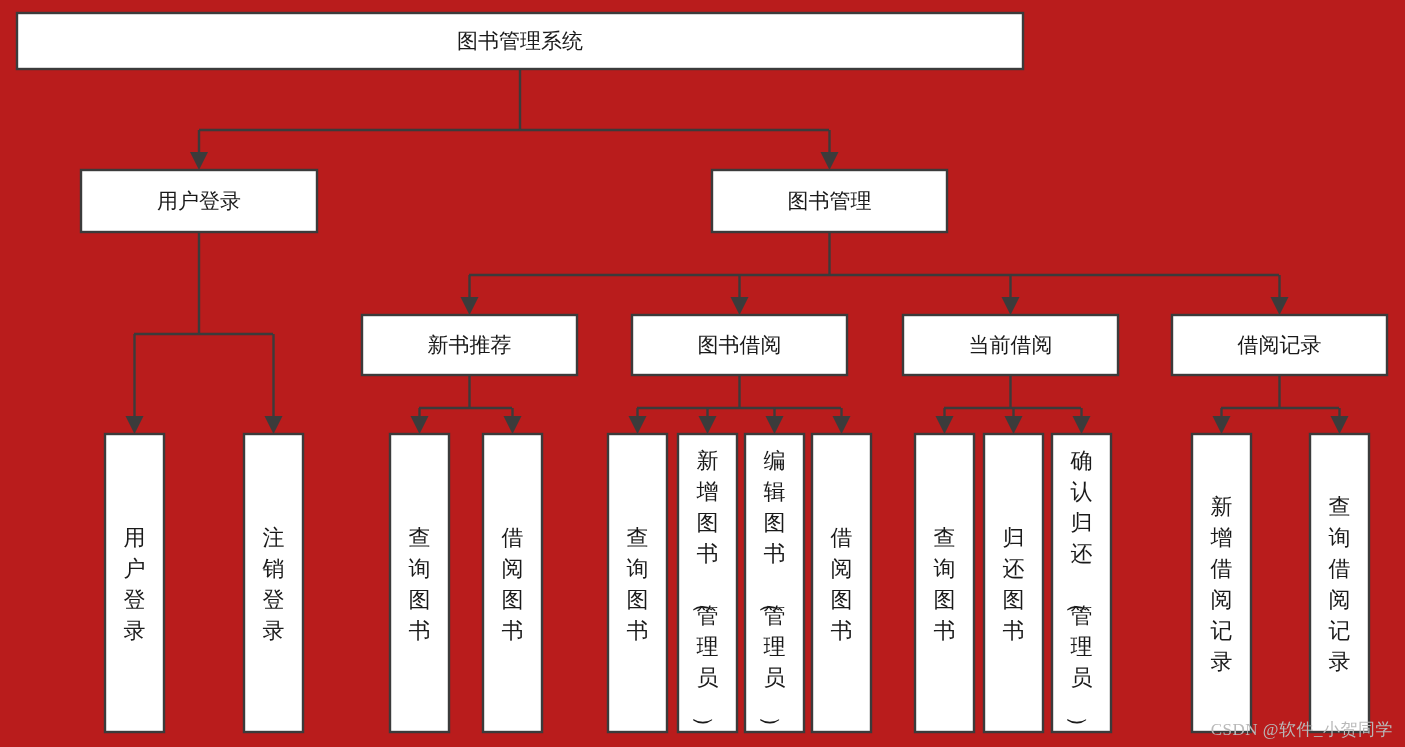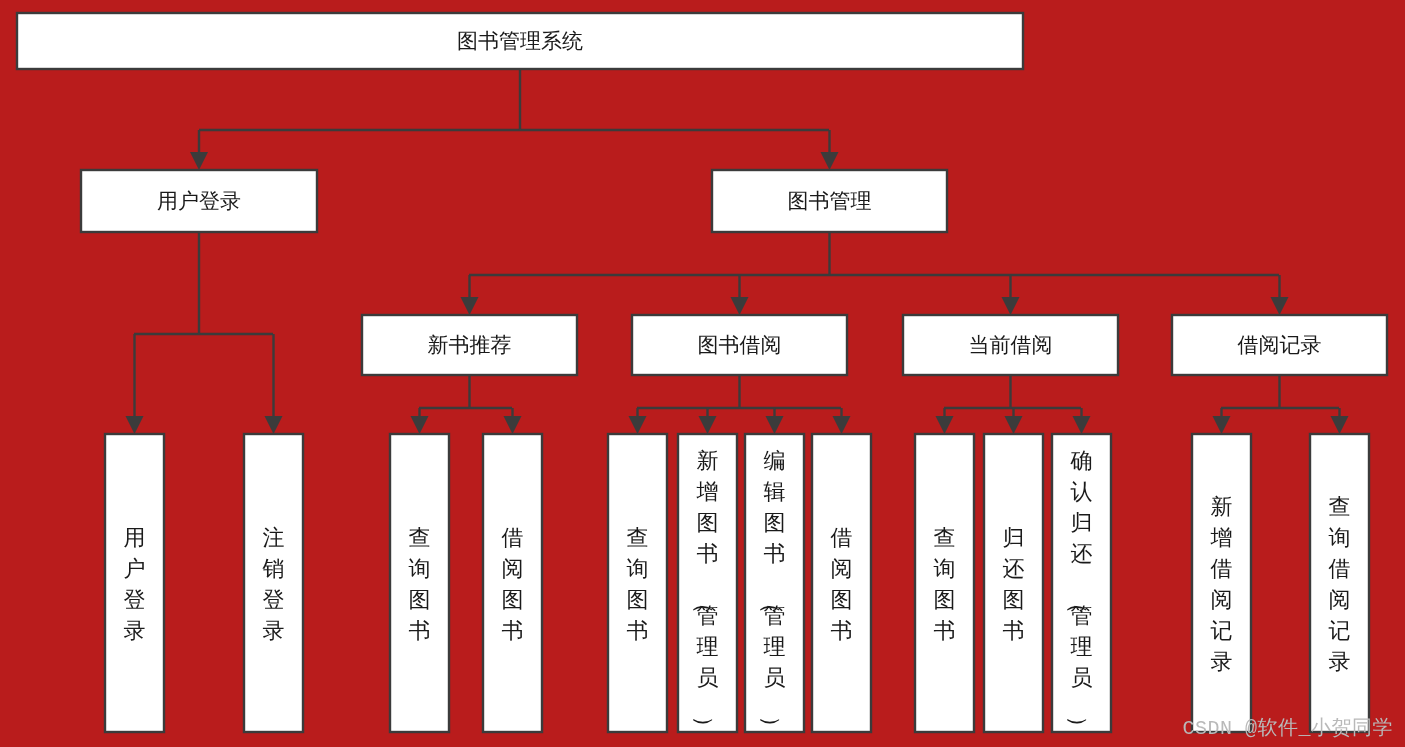--- a/index.html
+++ b/index.html
@@ -51,22 +51,22 @@
   .node-label-v {
     font-family: "DejaVu Sans", "Liberation Sans", sans-serif;
     font-size: 22px;
     fill: #1a1a1a;
     text-anchor: middle;
   }
   .watermark-text {
     position: absolute;
     right: 12px;
     bottom: 6px;
-    font-family: Liberation Mono, monospace;
-    font-size: 20px;
+    font-family: Liberation Serif, serif;
+    font-size: 17px;
     color: #b9b9b9;
     white-space: nowrap;
     letter-spacing: 0.5px;
     user-select: none;
   }
 </style>
 </head>
 <body>
 
 <div id="diagram-root">

